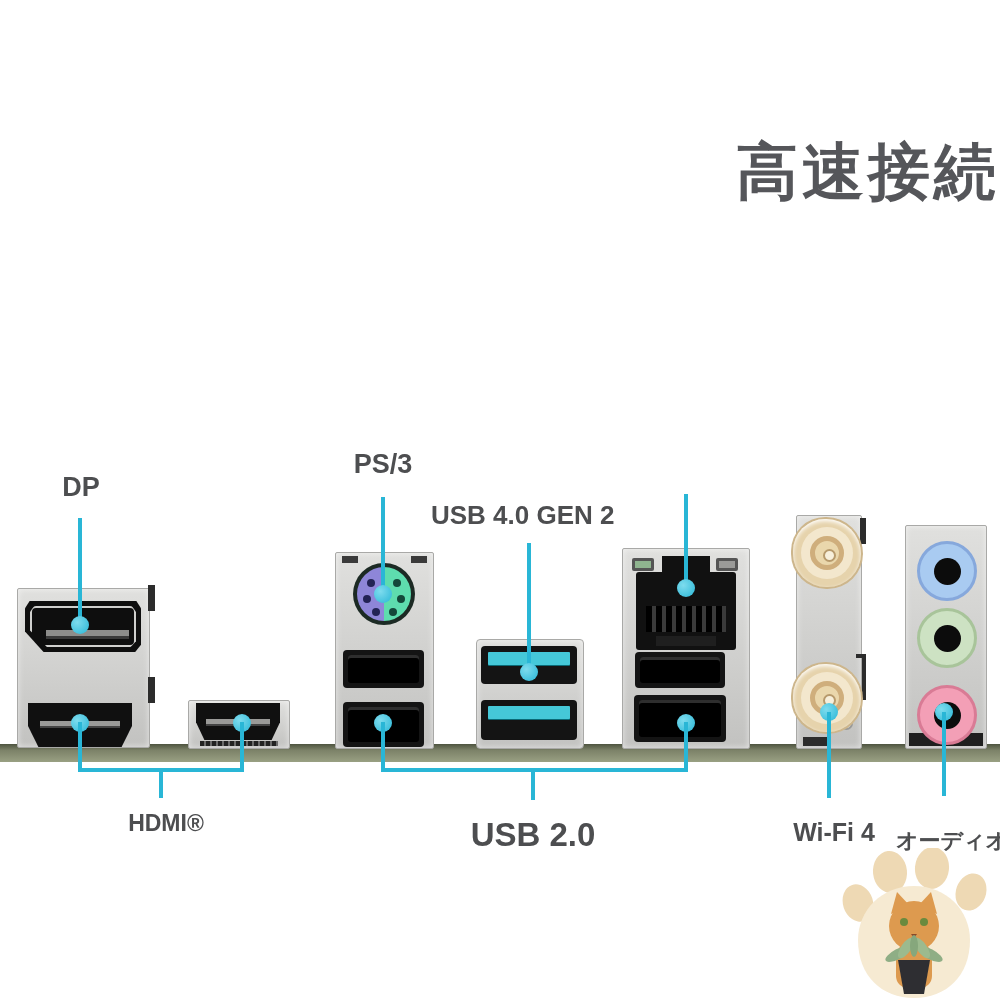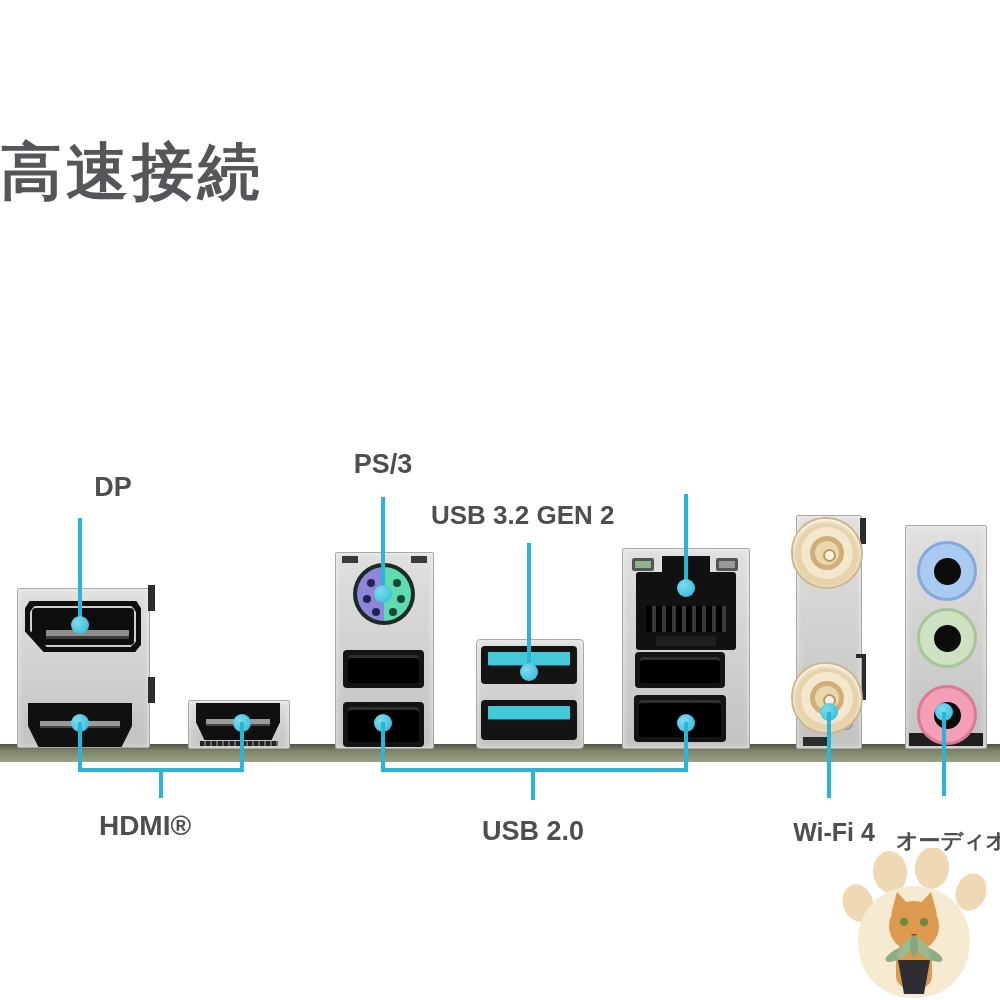--- a/index.html
+++ b/index.html
@@ -1,21 +1,21 @@
 <!DOCTYPE html>
 <html style="--accent: #29b6d6; --label_text: #4d4e50; --ps2_purple: #8e86d8; --ps2_green: #5edcae; --usb3_teal: #45c8d8; --led_green: #8fb48f; --gold: #dcc091; --audio_blue: #a9cbf1; --audio_green: #cde2c3; --audio_pink: #f39fb6; --paw_beige: #f6ead2; --paw_toe: #eed9b4; --cat_orange: #dd9a4f;"><head>
 <meta charset="utf-8">
 <style>
   html,body{margin:0;padding:0;background:#ffffff;}
   .canvas{position:relative;width:1000px;height:1000px;background:#ffffff;overflow:hidden;
           font-family:"Liberation Sans","DejaVu Sans",sans-serif;}
   .abs{position:absolute;}
 
   
-  .page-title{left:0;right:0;top:130px;text-align:left;font-size:62px;font-weight:600;
+  .page-title{left:0;right:0;top:130px;text-align:right;font-size:62px;font-weight:600;
               color:#55565a;letter-spacing:4px;}
   .port-label{color:var(--label_text);font-weight:700;white-space:nowrap;}
   .centered{transform:translateX(-50%);}
 
   
   .line{background:var(--accent);}
   .vline{width:4px;}
   .hline{height:4px;}
   .dot{width:18px;height:18px;border-radius:50%;
        background:radial-gradient(circle at 35% 35%, #7edcee, var(--accent));}
@@ -182,25 +182,25 @@
   <div class="abs line vline" style="left:381px;top:722px;height:50px;"></div>
   <div class="abs line vline" style="left:684px;top:722px;height:50px;"></div>
   <div class="abs line hline" style="left:381px;top:768px;width:307px;"></div>
   <div class="abs line vline" style="left:531px;top:772px;height:28px;"></div>
 
   <div class="abs dot" style="left:820px;top:703px;"></div>
   <div class="abs line vline" style="left:827px;top:712px;height:86px;"></div>
   <div class="abs dot" style="left:935px;top:703px;"></div>
   <div class="abs line vline" style="left:942px;top:712px;height:84px;"></div>
 
-  <div class="abs port-label centered" style="left:81px;top:472px;font-size:27px;margin-left:32px;">DP</div>
+  <div class="abs port-label centered" style="left:81px;top:472px;font-size:27px;">DP</div>
   <div class="abs port-label centered" style="left:383px;top:449px;font-size:27px;">PS/3</div>
-  <div class="abs port-label" style="left:431px;top:500px;font-size:26px;">USB 3.2 GEN 2</div>
-  <div class="abs port-label centered" style="left:145px;top:810px;font-size:28px;">HDMI®</div>
-  <div class="abs port-label centered" style="left:533px;top:816px;font-size:27px;">USB 2.0</div>
+  <div class="abs port-label" style="left:431px;top:500px;font-size:26px;">USB 4.0 GEN 2</div>
+  <div class="abs port-label centered" style="left:166px;top:810px;font-size:23px;">HDMI®</div>
+  <div class="abs port-label centered" style="left:533px;top:816px;font-size:33px;">USB 2.0</div>
   <div class="abs port-label centered" style="left:834px;top:818px;font-size:25px;">Wi-Fi 4</div>
   <div class="abs port-label centered" style="left:952px;top:826px;font-size:22px;">オーディオ</div>
 
   <svg class="abs" style="left:828px;top:848px;" width="172" height="152" viewBox="0 0 172 152">
     <ellipse cx="30" cy="55" rx="15" ry="19" transform="rotate(-18 30 55)" fill="var(--paw_toe)"></ellipse>
     <ellipse cx="62" cy="24" rx="17" ry="21" transform="rotate(-6 62 24)" fill="var(--paw_toe)"></ellipse>
     <ellipse cx="104" cy="20" rx="17" ry="21" transform="rotate(6 104 20)" fill="var(--paw_toe)"></ellipse>
     <ellipse cx="143" cy="44" rx="15" ry="19" transform="rotate(20 143 44)" fill="var(--paw_toe)"></ellipse>
     <path d="M86 38 C118 38 142 62 142 92 C142 128 118 150 86 150 C54 150 30 128 30 92 C30 62 54 38 86 38 Z" fill="var(--paw_beige)"></path>
 

